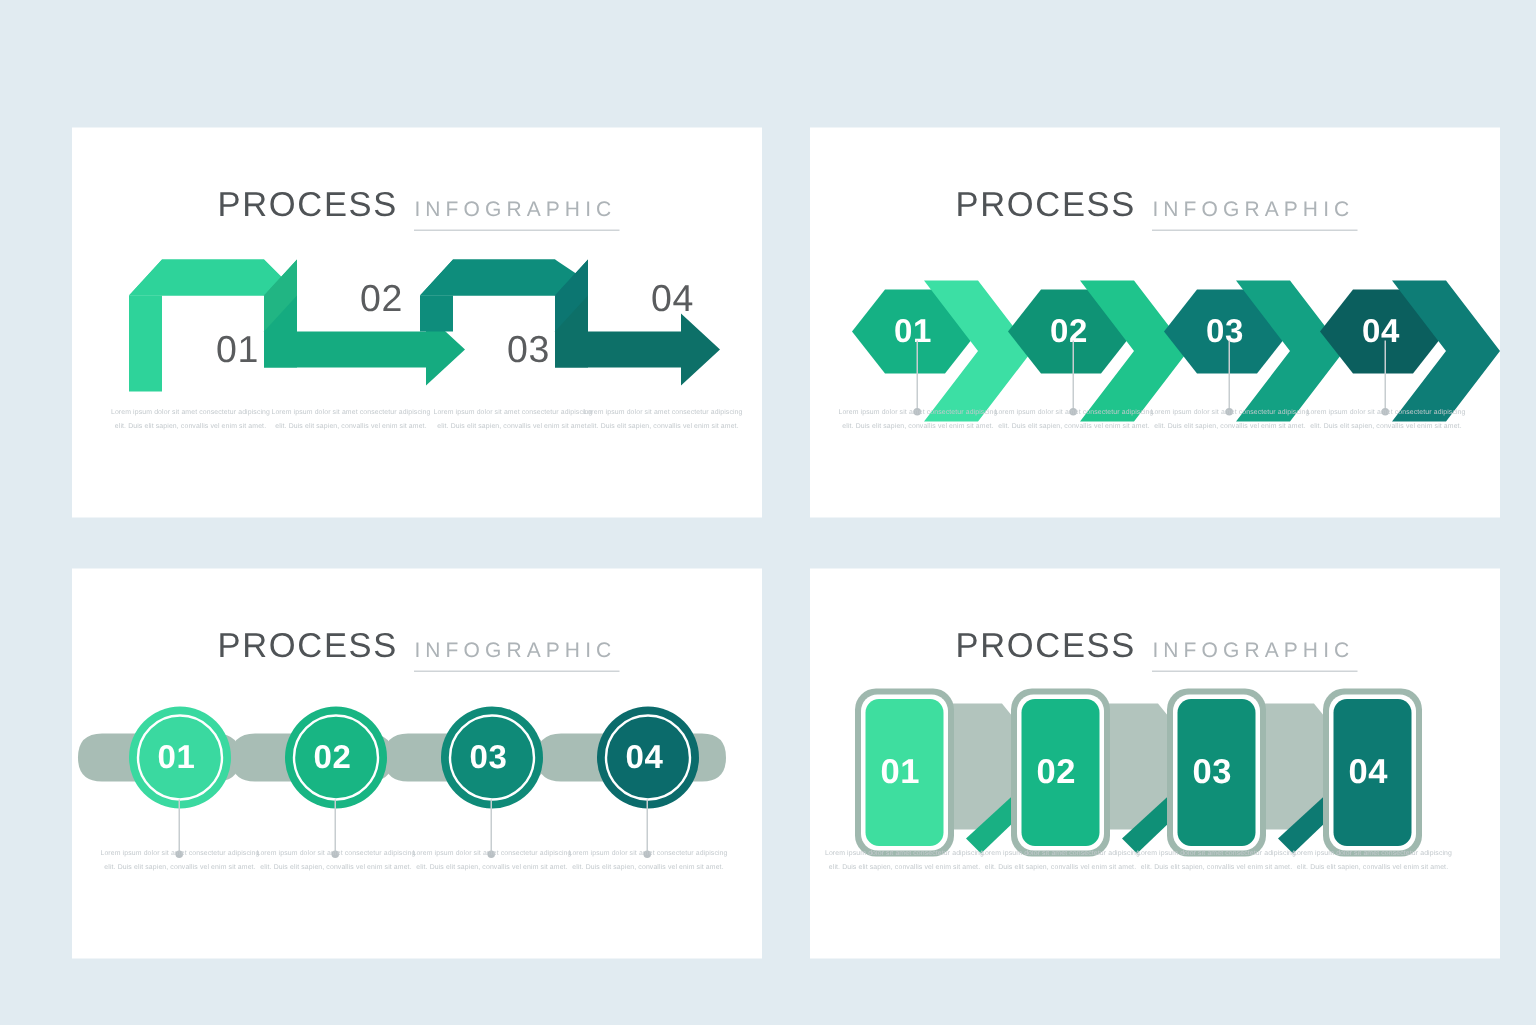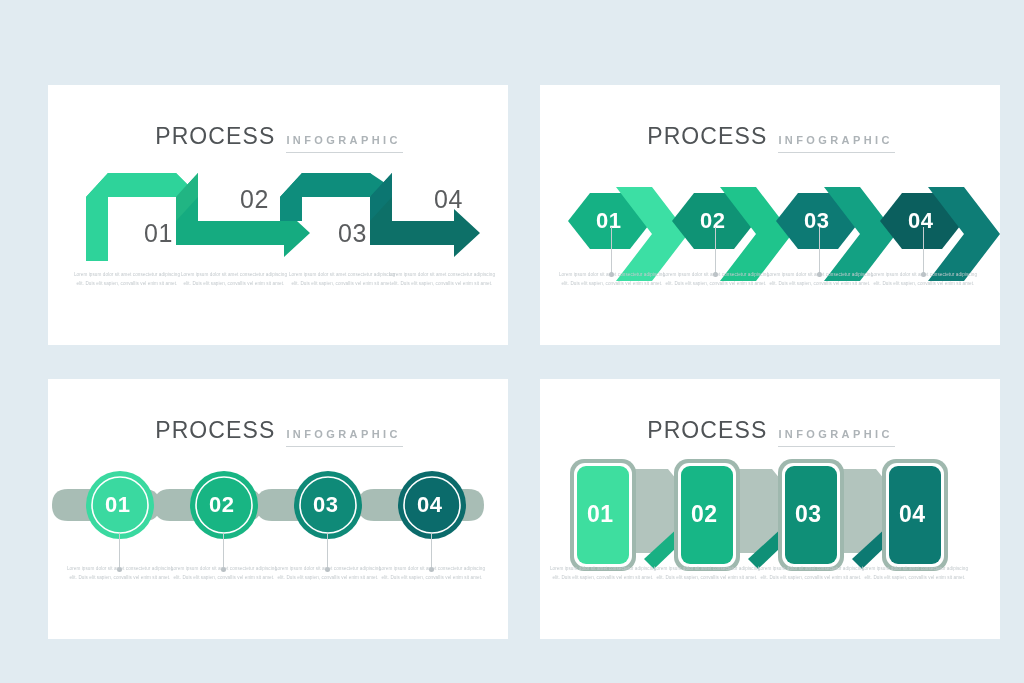--- a/index.html
+++ b/index.html
@@ -26,21 +26,21 @@
     position:absolute;top:38px;left:0;width:100%;
     display:flex;justify-content:center;align-items:baseline;
   }
   .title-main{
     font-size:23px;letter-spacing:1.1px;color:#4f5356;font-weight:400;
   }
   .title-sub-wrap{
     margin-left:11px;position:relative;padding-bottom:5px;
   }
   .title-sub{
-    font-size:11px;letter-spacing:3.4px;color:#adb3b7;font-weight:700;
+    font-size:14px;letter-spacing:3.4px;color:#adb3b7;font-weight:400;
   }
   .title-rule{
     position:absolute;left:0;right:-2px;bottom:0;height:1px;background:#cfd4d7;
   }
 
   
   .cap{
     position:absolute;
     width:108px;
     font-size:4.6px;

